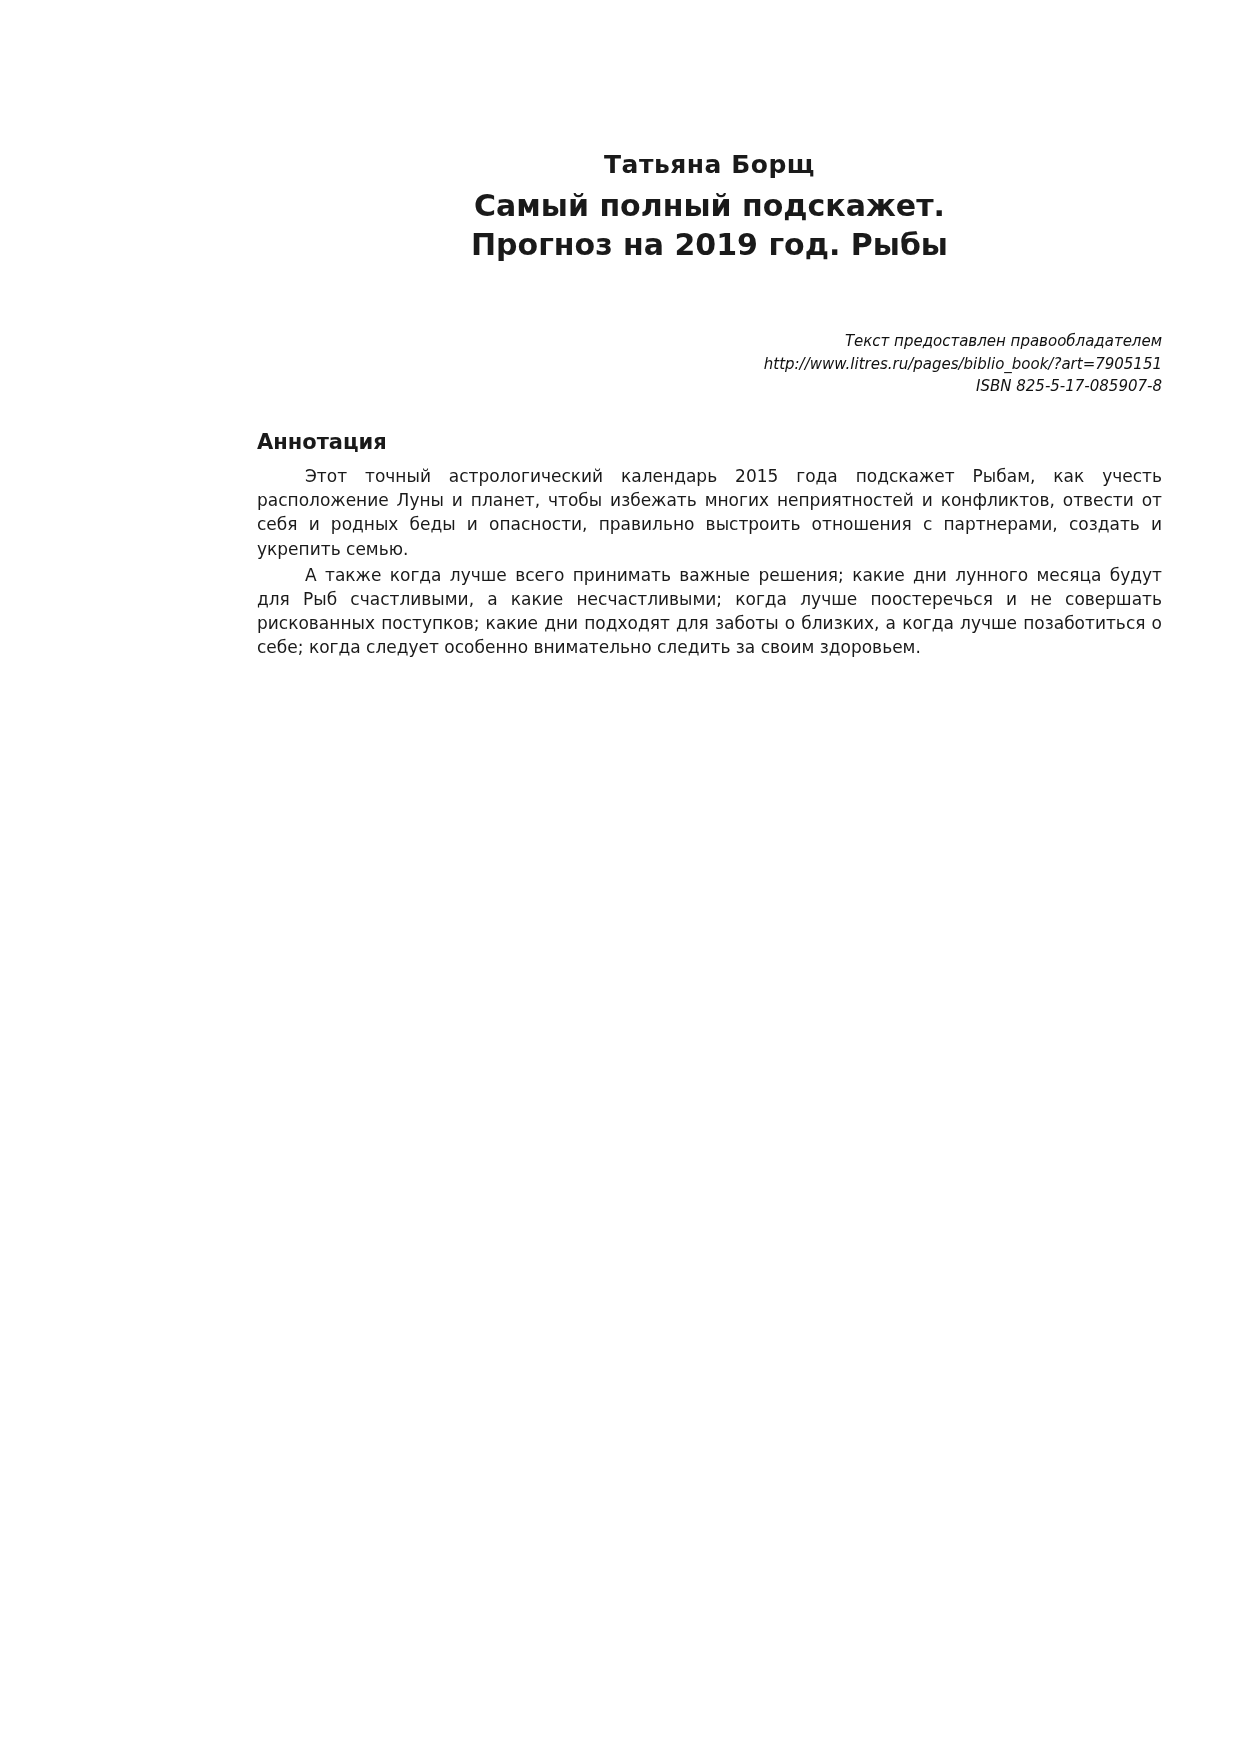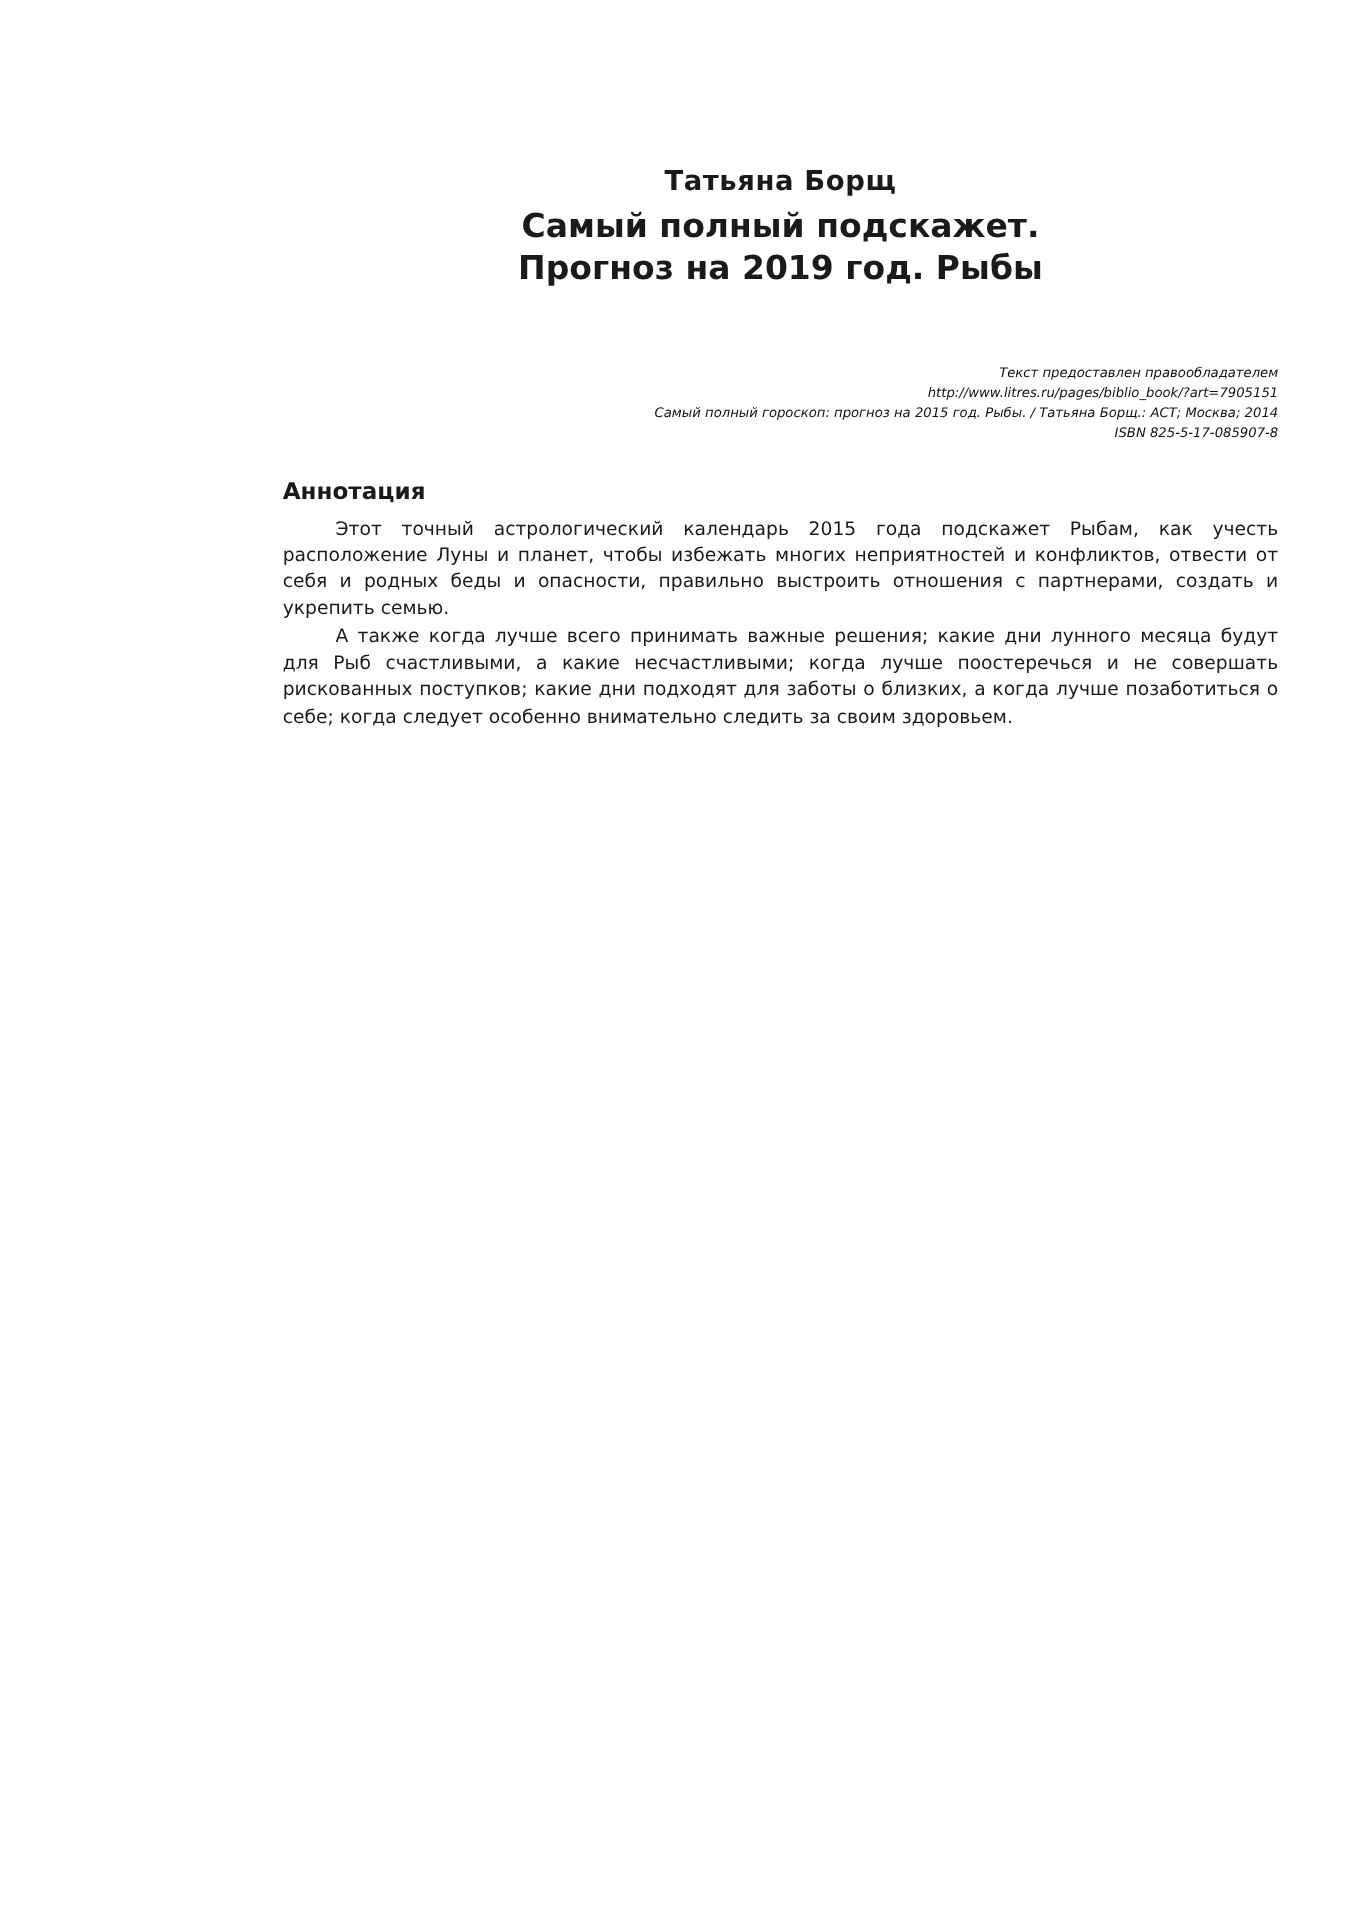--- a/index.html
+++ b/index.html
@@ -39,21 +39,21 @@
     font-weight: bold;
     line-height: 1.3;
   }
   .book-title .line {
     display: block;
   }
   .imprint {
     margin-top: 66px;
     text-align: right;
     font-style: italic;
-    font-size: 12px;
+    font-size: 15px;
     line-height: 1.52;
     color: #111;
   }
   .imprint .line {
     display: block;
     white-space: nowrap;
   }
   .annotation-heading {
     text-align: left;
     font-size: 21px;
@@ -80,21 +80,20 @@
       <div class="author">Татьяна  Борщ</div>
       <div class="book-title">
         <span class="line">Самый полный подскажет.</span>
         <span class="line">Прогноз на 2019 год. Рыбы</span>
       </div>
     </div>
 
     <div class="imprint">
       <span class="line">Текст предоставлен правообладателем</span>
       <span class="line">http://www.litres.ru/pages/biblio_book/?art=7905151</span>
-      <span class="line">Самый полный гороскоп: прогноз на 2015 год. Рыбы. / Татьяна Борщ.: АСТ; Москва; 2014</span>
       <span class="line">ISBN 825-5-17-085907-8</span>
     </div>
 
     <div class="annotation-heading">Аннотация</div>
 
     <p class="para">Этот точный астрологический календарь 2015 года подскажет Рыбам, как учесть расположение Луны и планет, чтобы избежать многих неприятностей и конфликтов, отвести от себя и родных беды и опасности, правильно выстроить отношения с партнерами, создать и укрепить семью.</p>
     <p class="para">А также когда лучше всего принимать важные решения; какие дни лунного месяца будут для Рыб счастливыми, а какие несчастливыми; когда лучше поостеречься и не совершать рискованных поступков; какие дни подходят для заботы о близких, а когда лучше позаботиться о себе; когда следует особенно внимательно следить за своим здоровьем.</p>
 
   </div>
 </div>

